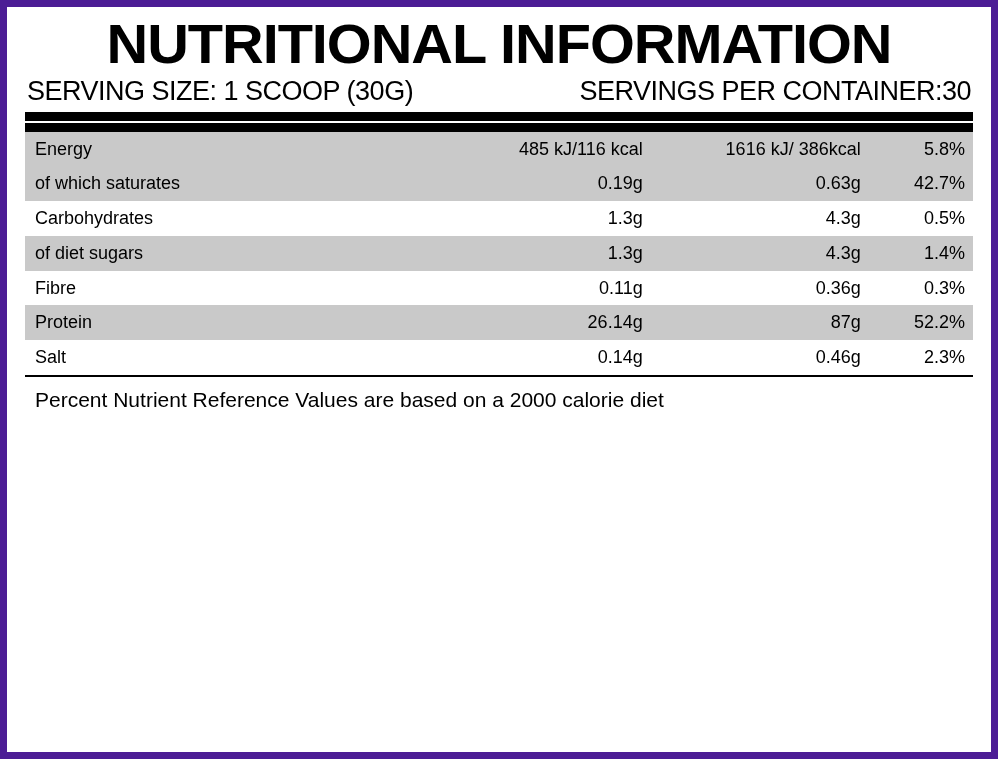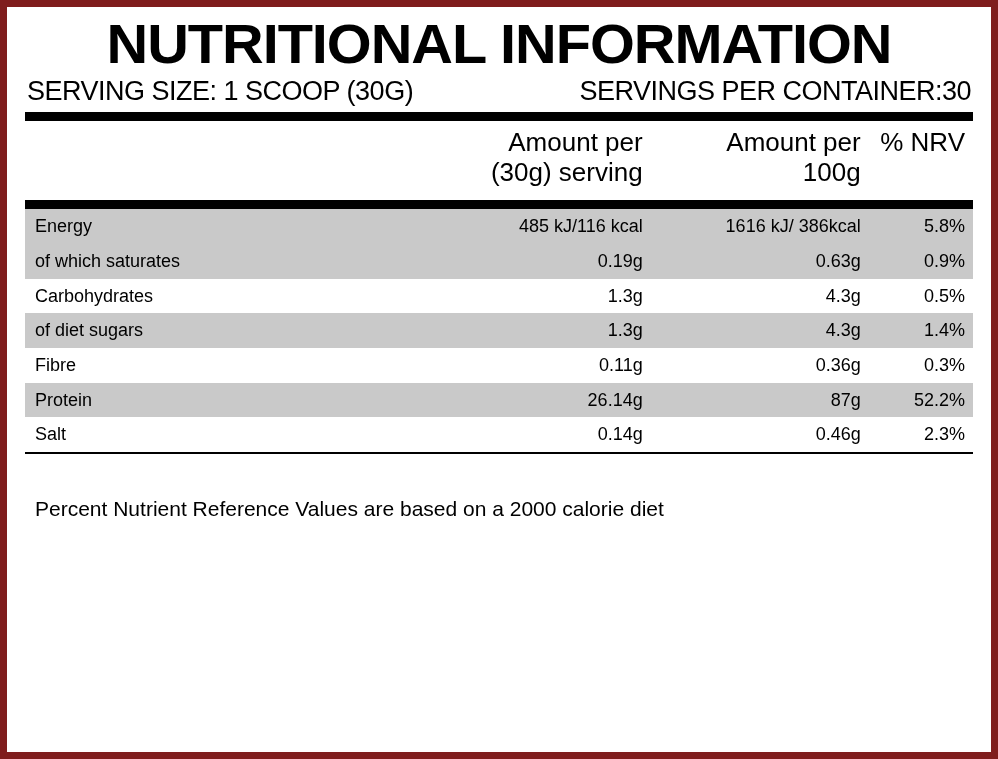--- a/index.html
+++ b/index.html
@@ -11,21 +11,21 @@
     width: 998px;
     height: 759px;
     font-family: "Liberation Sans", sans-serif;
     color: #000000;
     overflow: hidden;
   }
   .panel {
     box-sizing: border-box;
     width: 998px;
     height: 759px;
-    border: 7px solid #7f1d1d;
+    border: 7px solid #4c1d95;
     padding: 8px 18px 6px 18px;
     display: flex;
     flex-direction: column;
   }
   .title {
     font-size: 56px;
     font-weight: bold;
     letter-spacing: -1px;
     line-height: 1.05;
     text-align: center;
@@ -84,59 +84,37 @@
     padding-left: 10px;
   }
   tbody tr.shaded td {
     background: #c9c9c9;
   }
   .footnotes {
     font-size: 21px;
     line-height: 1.45;
     padding: 8px 4px 0 10px;
   }
-  .footnotes div { white-space: nowrap; margin-top: 32px; }
+  .footnotes div { white-space: nowrap; }
   .spacer { flex: 1 1 auto; }
 </style>
 </head>
 <body>
 
 <div class="panel">
 
   <div class="title">NUTRITIONAL INFORMATION</div>
 
   <div class="serving-row">
     <span>SERVING SIZE: 1 SCOOP (30G)</span>
     <span>SERVINGS PER CONTAINER:30</span>
   </div>
 
   <div class="rule-thick"></div>
 
-  <table class="nutri">
-    <colgroup>
-      <col class="c-name">
-      <col class="c-serv">
-      <col class="c-100">
-      <col class="c-nrv">
-    </colgroup>
-    <thead>
-      <tr>
-        <th class="name-head"></th>
-        <th>
-          <span>Amount per</span><br>
-          <span>(30g) serving</span>
-        </th>
-        <th>
-          <span>Amount per</span><br>
-          <span>100g</span>
-        </th>
-        <th>% NRV</th>
-      </tr>
-    </thead>
-  </table>
 
   <div class="rule-thick"></div>
 
   <table class="nutri">
     <colgroup>
       <col class="c-name">
       <col class="c-serv">
       <col class="c-100">
       <col class="c-nrv">
     </colgroup>
@@ -144,21 +122,21 @@
         <tr class="shaded">
           <td class="name">Energy</td>
           <td>485 kJ/116 kcal</td>
           <td>1616 kJ/ 386kcal</td>
           <td>5.8%</td>
         </tr>
         <tr class="shaded">
           <td class="name">of which saturates</td>
           <td>0.19g</td>
           <td>0.63g</td>
-          <td>0.9%</td>
+          <td>42.7%</td>
         </tr>
         <tr>
           <td class="name">Carbohydrates</td>
           <td>1.3g</td>
           <td>4.3g</td>
           <td>0.5%</td>
         </tr>
         <tr class="shaded">
           <td class="name">of diet sugars</td>
           <td>1.3g</td>

